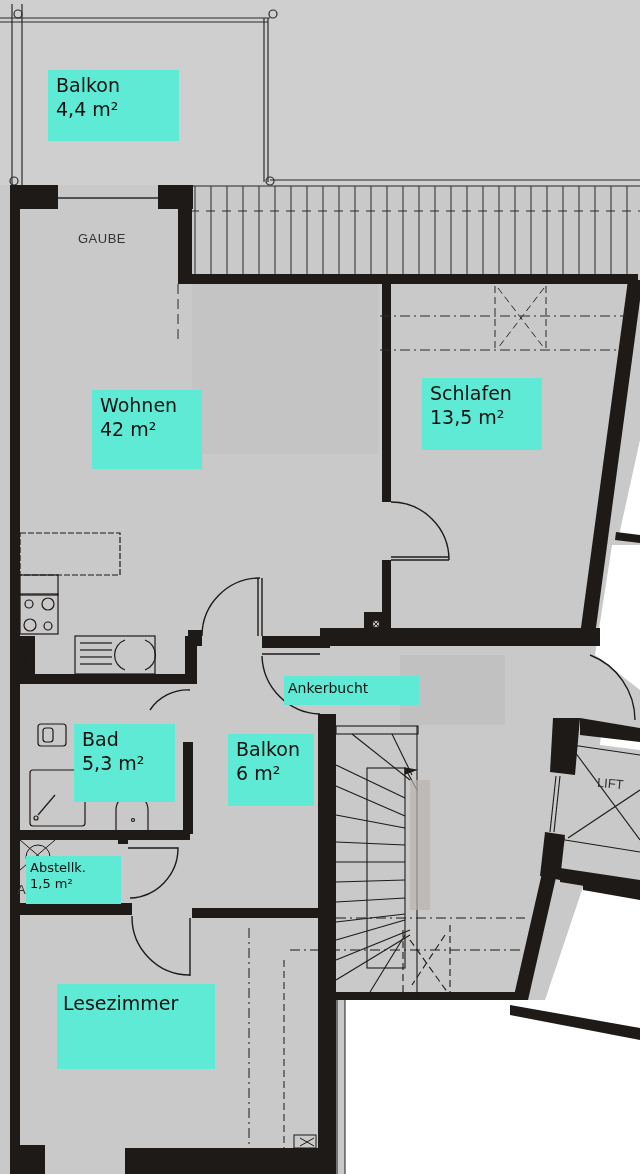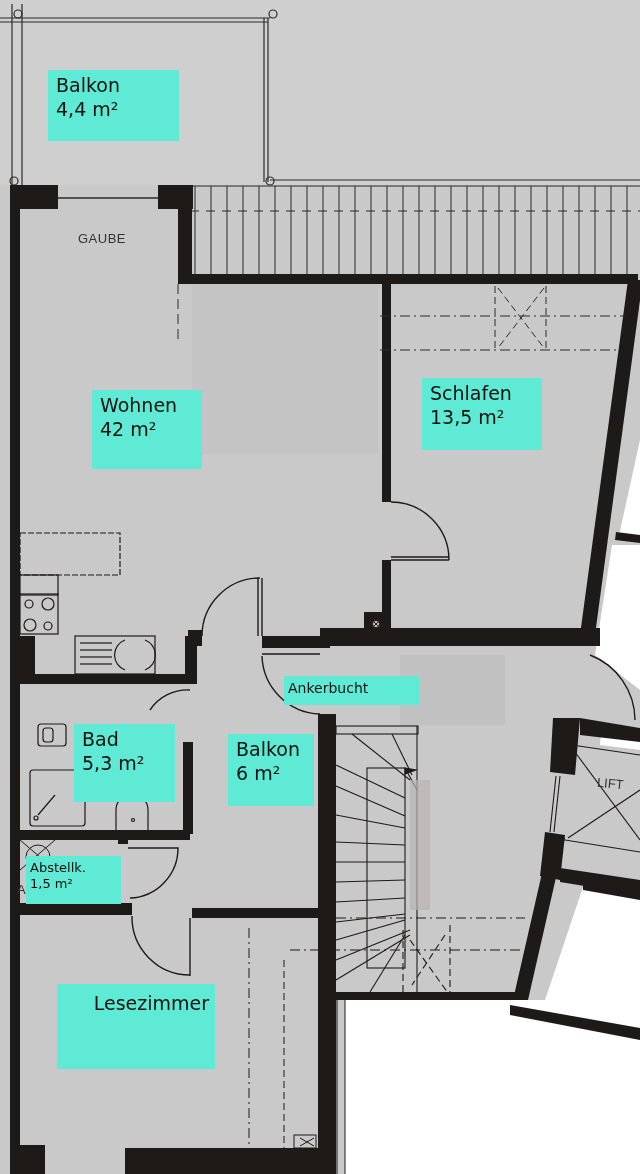--- a/index.html
+++ b/index.html
@@ -283,21 +283,21 @@
 <div class="label-box lg" style="left:228px;top:734px;width:86px;height:72px;">
   <span class="name">Balkon</span>
   <span class="area">6 m²</span>
 </div>
 
 <div class="label-box sm" style="left:26px;top:856px;width:95px;height:48px;padding:4px 4px;">
   <span class="name">Abstellk.</span>
   <span class="area">1,5 m²</span>
 </div>
 
-<div class="label-box lg" style="left:57px;top:984px;width:158px;height:85px;padding:8px 6px;text-align:right;">
+<div class="label-box lg" style="left:57px;top:984px;width:158px;height:85px;padding:8px 6px;">
   <span class="name">Lesezimmer</span>
 </div>
 
 <div class="label-box" style="left:284px;top:676px;width:135px;height:29px;padding:4px 4px;font-size:14px;">
   <span class="name">Ankerbucht</span>
 </div>
 
 <span class="plain-text" style="left:78px;top:231px;font-size:13px;letter-spacing:0.5px;">GAUBE</span>
 <span class="plain-text" style="left:597px;top:776px;font-size:13px;transform:rotate(5deg);">LIFT</span>
 <span class="plain-text" style="left:17px;top:882px;font-size:13px;">A</span>

